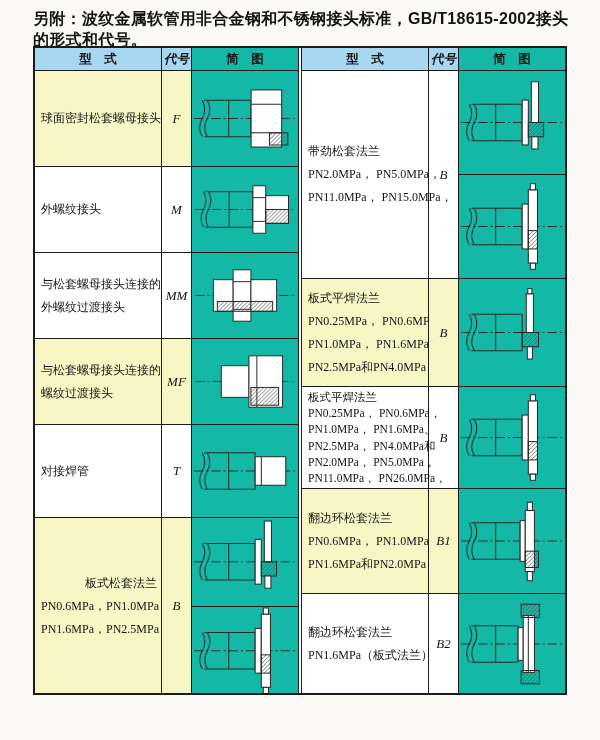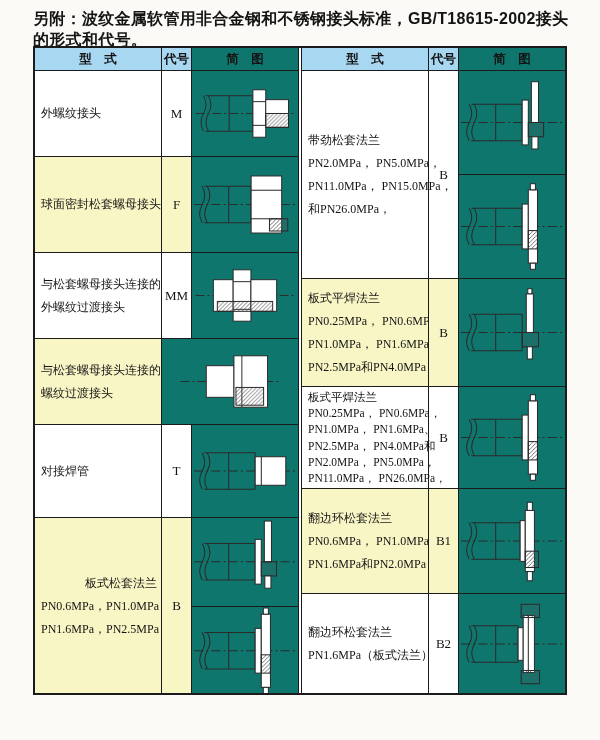--- a/index.html
+++ b/index.html
@@ -25,22 +25,22 @@
     position:absolute;left:33px;top:46px;width:534px;height:649px;
     border:2px solid var(--border);
     display:flex;background:#fff;box-sizing:border-box;
   }
   .half{width:263px;display:flex;flex-direction:column;overflow:hidden;}
   .mid{width:4px;border-left:1px solid var(--border);border-right:1px solid var(--border);box-sizing:border-box;}
   .row{display:flex;border-top:1px solid var(--border);box-sizing:border-box;flex:none;}
   .row.hd{border-top:none;background:var(--header_bg);height:22px;}
   .c{box-sizing:border-box;}
   .ct{width:127px;border-right:1px solid var(--border);}
-  .ck{width:30px;border-right:1px solid var(--border);display:flex;align-items:center;justify-content:center;font-size:13px;}
-  .cd{flex:1;display:flex;flex-direction:column;min-width:0;background:#0f766e;}
+  .ck{width:30px;border-right:1px solid var(--border);display:flex;align-items:center;justify-content:center;font-size:13px;font-style:italic;}
+  .cd{flex:1;display:flex;flex-direction:column;min-width:0;background:#14b8a6;}
   .hl{background:var(--highlight_bg);}
   .hd .c{display:flex;align-items:center;justify-content:center;
     font-weight:bold;font-size:12.5px;}
   .tx{display:flex;flex-direction:column;justify-content:center;height:100%;
       padding:0 4px 0 6px;font-size:12px;line-height:23px;}
   .tl{white-space:nowrap;}
   .sub{flex:1;min-height:0;display:flex;}
   .sub + .sub{border-top:1px solid var(--border);}
   .sub svg{width:100%;height:100%;display:block;}
 </style>
@@ -49,20 +49,49 @@
 
 <div class="title">另附：波纹金属软管用非合金钢和不锈钢接头标准，GB/T18615-2002接头的形式和代号。</div>
 
 <div class="tbl">
   <div class="half" id="halfL">
       <div class="row hd">
         <div class="c ct">型　式</div>
         <div class="c ck" style="font-weight: bold; font-size: 12.5px;">代号</div>
         <div class="c cd" style="display: flex; align-items: center; justify-content: center; flex-direction: row; font-weight: bold; font-size: 12.5px;">简　图</div>
       </div>
+      <div class="row" style="height: 96px;">
+        <div class="c ct hl">
+          <div class="tx">
+            <div class="tl">球面密封松套螺母接头</div>
+          </div>
+        </div>
+        <div class="c ck hl">F</div>
+        <div class="c cd">
+          <div class="sub">
+            <svg viewBox="0 0 104 86" preserveAspectRatio="xMidYMid meet">
+    <defs>
+                <pattern id="hp" width="4" height="4" patternUnits="userSpaceOnUse">
+      <path d="M0 4 L4 0" stroke="#555" stroke-width="0.8"></path>
+                </pattern>
+              </defs>
+              <line x1="2" y1="43" x2="102" y2="43" stroke="#2a2a2a" stroke-width="1" stroke-dasharray="9 3 2 3"></line>
+              <path d="M 10 25 q 5 9 0 18 q -5 9 0 18 M 15 25 q 5 9 0 18 q -5 9 0 18" fill="none" stroke="#2a2a2a" stroke-width="1"></path>
+              <line x1="12" y1="25" x2="58" y2="25" stroke="#2a2a2a" stroke-width="1"></line>
+              <line x1="12" y1="61" x2="58" y2="61" stroke="#2a2a2a" stroke-width="1"></line>
+              <line x1="58" y1="25" x2="58" y2="61" stroke="#2a2a2a" stroke-width="1"></line>
+              <line x1="36" y1="25" x2="36" y2="61" stroke="#2a2a2a" stroke-width="1"></line>
+              <rect x="58" y="15" width="30" height="56" fill="#fff" stroke="#2a2a2a" stroke-width="1"></rect>
+              <line x1="58" y1="29" x2="88" y2="29" stroke="#2a2a2a" stroke-width="1"></line>
+              <line x1="58" y1="57" x2="88" y2="57" stroke="#2a2a2a" stroke-width="1"></line>
+              <rect x="76" y="57" width="18" height="12" fill="url(#hp)" stroke="#2a2a2a" stroke-width="1"></rect>
+            </svg>
+          </div>
+        </div>
+      </div>
       <div class="row" style="height: 86px;">
         <div class="c ct">
           <div class="tx">
             <div class="tl">外螺纹接头</div>
           </div>
         </div>
         <div class="c ck">M</div>
         <div class="c cd">
           <div class="sub">
             <svg viewBox="0 0 104 86" preserveAspectRatio="xMidYMid meet">
@@ -75,49 +104,20 @@
               <path d="M 10 25 q 5 9 0 18 q -5 9 0 18 M 15 25 q 5 9 0 18 q -5 9 0 18" fill="none" stroke="#2a2a2a" stroke-width="1"></path>
               <line x1="12" y1="25" x2="60" y2="25" stroke="#2a2a2a" stroke-width="1"></line>
               <line x1="12" y1="61" x2="60" y2="61" stroke="#2a2a2a" stroke-width="1"></line>
               <line x1="60" y1="25" x2="60" y2="61" stroke="#2a2a2a" stroke-width="1"></line>
               <line x1="36" y1="25" x2="36" y2="61" stroke="#2a2a2a" stroke-width="1"></line>
               <rect x="60" y="19" width="13" height="48" fill="#fff" stroke="#2a2a2a" stroke-width="1"></rect>
               <line x1="60" y1="31" x2="73" y2="31" stroke="#2a2a2a" stroke-width="1"></line>
               <line x1="60" y1="55" x2="73" y2="55" stroke="#2a2a2a" stroke-width="1"></line>
               <rect x="73" y="29" width="23" height="28" fill="#fff" stroke="#2a2a2a" stroke-width="1"></rect>
               <rect x="73" y="43" width="23" height="14" fill="url(#hp)" stroke="#2a2a2a" stroke-width="1"></rect>
-            </svg>
-          </div>
-        </div>
-      </div>
-      <div class="row" style="height: 96px;">
-        <div class="c ct hl">
-          <div class="tx">
-            <div class="tl">球面密封松套螺母接头</div>
-          </div>
-        </div>
-        <div class="c ck hl">F</div>
-        <div class="c cd">
-          <div class="sub">
-            <svg viewBox="0 0 104 86" preserveAspectRatio="xMidYMid meet">
-    <defs>
-                <pattern id="hp" width="4" height="4" patternUnits="userSpaceOnUse">
-      <path d="M0 4 L4 0" stroke="#555" stroke-width="0.8"></path>
-                </pattern>
-              </defs>
-              <line x1="2" y1="43" x2="102" y2="43" stroke="#2a2a2a" stroke-width="1" stroke-dasharray="9 3 2 3"></line>
-              <path d="M 10 25 q 5 9 0 18 q -5 9 0 18 M 15 25 q 5 9 0 18 q -5 9 0 18" fill="none" stroke="#2a2a2a" stroke-width="1"></path>
-              <line x1="12" y1="25" x2="58" y2="25" stroke="#2a2a2a" stroke-width="1"></line>
-              <line x1="12" y1="61" x2="58" y2="61" stroke="#2a2a2a" stroke-width="1"></line>
-              <line x1="58" y1="25" x2="58" y2="61" stroke="#2a2a2a" stroke-width="1"></line>
-              <line x1="36" y1="25" x2="36" y2="61" stroke="#2a2a2a" stroke-width="1"></line>
-              <rect x="58" y="15" width="30" height="56" fill="#fff" stroke="#2a2a2a" stroke-width="1"></rect>
-              <line x1="58" y1="29" x2="88" y2="29" stroke="#2a2a2a" stroke-width="1"></line>
-              <line x1="58" y1="57" x2="88" y2="57" stroke="#2a2a2a" stroke-width="1"></line>
-              <rect x="76" y="57" width="18" height="12" fill="url(#hp)" stroke="#2a2a2a" stroke-width="1"></rect>
             </svg>
           </div>
         </div>
       </div>
       <div class="row" style="height: 86px;">
         <div class="c ct">
           <div class="tx">
             <div class="tl">与松套螺母接头连接的</div>
             <div class="tl">外螺纹过渡接头</div>
           </div>
@@ -142,20 +142,21 @@
           </div>
         </div>
       </div>
       <div class="row" style="height: 86px;">
         <div class="c ct hl">
           <div class="tx">
             <div class="tl">与松套螺母接头连接的内</div>
             <div class="tl">螺纹过渡接头</div>
           </div>
         </div>
+        <div class="c ck hl">MF</div>
         <div class="c cd">
           <div class="sub">
             <svg viewBox="0 0 104 86" preserveAspectRatio="xMidYMid meet">
     <defs>
                 <pattern id="hp" width="4" height="4" patternUnits="userSpaceOnUse">
       <path d="M0 4 L4 0" stroke="#555" stroke-width="0.8"></path>
                 </pattern>
               </defs>
               <line x1="2" y1="43" x2="102" y2="43" stroke="#2a2a2a" stroke-width="1" stroke-dasharray="9 3 2 3"></line>
               <rect x="28" y="27" width="28" height="32" fill="#fff" stroke="#2a2a2a" stroke-width="1"></rect>
@@ -251,21 +252,20 @@
         <div class="c ct">型　式</div>
         <div class="c ck" style="font-weight: bold; font-size: 12.5px;">代号</div>
         <div class="c cd" style="display: flex; align-items: center; justify-content: center; flex-direction: row; font-weight: bold; font-size: 12.5px;">简　图</div>
       </div>
       <div class="row" style="height: 208px;">
         <div class="c ct">
           <div class="tx">
             <div class="tl">带劲松套法兰</div>
             <div class="tl">PN2.0MPa， PN5.0MPa，</div>
             <div class="tl">PN11.0MPa， PN15.0MPa，</div>
-            <div class="tl">和PN26.0MPa，</div>
           </div>
         </div>
         <div class="c ck">B</div>
         <div class="c cd">
           <div class="sub">
             <svg viewBox="0 0 104 86" preserveAspectRatio="xMidYMid meet">
     <defs>
                 <pattern id="hp" width="4" height="4" patternUnits="userSpaceOnUse">
       <path d="M0 4 L4 0" stroke="#555" stroke-width="0.8"></path>
                 </pattern>

